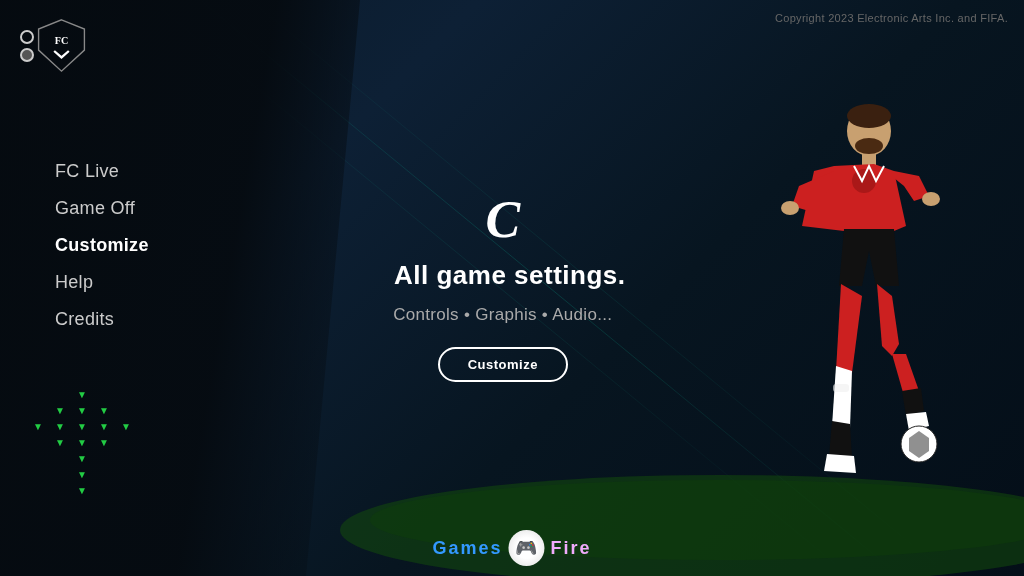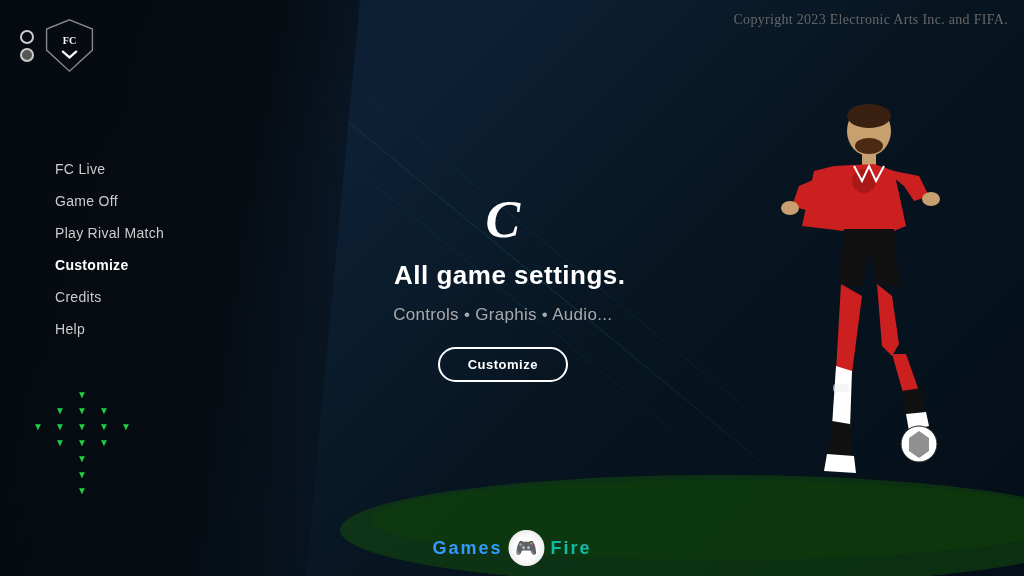--- a/index.html
+++ b/index.html
@@ -53,21 +53,20 @@
     }
     .chevron-item.hidden { visibility: hidden; }
 
     
     .logo-area {
       position: absolute;
       top: 18px;
       left: 20px;
       display: flex;
       align-items: center;
-      gap: 8px;
     }
 
     .logo-circles {
       display: flex;
       flex-direction: column;
       gap: 4px;
     }
 
     .logo-circle {
       width: 14px;
@@ -95,21 +94,21 @@
     .nav-menu {
       position: absolute;
       top: 155px;
       left: 55px;
       display: flex;
       flex-direction: column;
       gap: 4px;
     }
 
     .nav-item {
-      font-size: 14px;
+      font-size: 18px;
       font-weight: 400;
       color: #ccc;
       padding: 6px 0;
       cursor: pointer;
       letter-spacing: 0.3px;
       transition: color 0.2s;
     }
 
     .nav-item.active {
       color: #ffffff;
@@ -164,24 +163,23 @@
       font-weight: 600;
       cursor: pointer;
       letter-spacing: 0.5px;
     }
 
     
     .copyright {
       position: absolute;
       top: 12px;
       right: 16px;
-      font-size: 14px;
+      font-size: 11px;
       color: #666;
       letter-spacing: 0.3px;
-      font-family: Liberation Serif, serif;
     }
 
     
     .watermark {
       position: absolute;
       bottom: 10px;
       left: 50%;
       transform: translateX(-50%);
       display: flex;
       align-items: center;
@@ -195,21 +193,21 @@
       letter-spacing: 2px;
       font-family: 'Arial Black', sans-serif;
     }
 
     .watermark-games {
       color: #3399ff;
       text-align: right;
     }
 
     .watermark-fire {
-      color: #14b8a6;
+      color: #f0abfc;
       text-align: right;
     }
 
     .watermark-icon {
       width: 36px;
       height: 36px;
       background: radial-gradient(circle, #fff 40%, #ddd 100%);
       border-radius: 50%;
       display: flex;
       align-items: center;
@@ -275,24 +273,23 @@
         <text x="30" y="28" text-anchor="middle" fill="white" font-size="11" font-weight="900" font-family="Arial Black">FC</text>
 
         <polyline points="22,36 30,43 38,36" fill="none" stroke="white" stroke-width="2.5"></polyline>
       </svg>
     </div>
   </div>
 
   <nav class="nav-menu">
     <div class="nav-item">FC Live</div>
     <div class="nav-item">Game Off</div>
-    <div class="nav-item">Play Rival Match</div>
     <div class="nav-item active">Customize</div>
+    <div class="nav-item">Help</div>
     <div class="nav-item">Credits</div>
-    <div class="nav-item">Help</div>
   </nav>
 
   <div class="chevrons-container">
     <span class="chevron-item hidden">▼</span>
     <span class="chevron-item hidden">▼</span>
     <span class="chevron-item" style="color:#22cc44;">▼</span>
     <span class="chevron-item hidden">▼</span>
     <span class="chevron-item hidden">▼</span>
 
     <span class="chevron-item hidden">▼</span>

